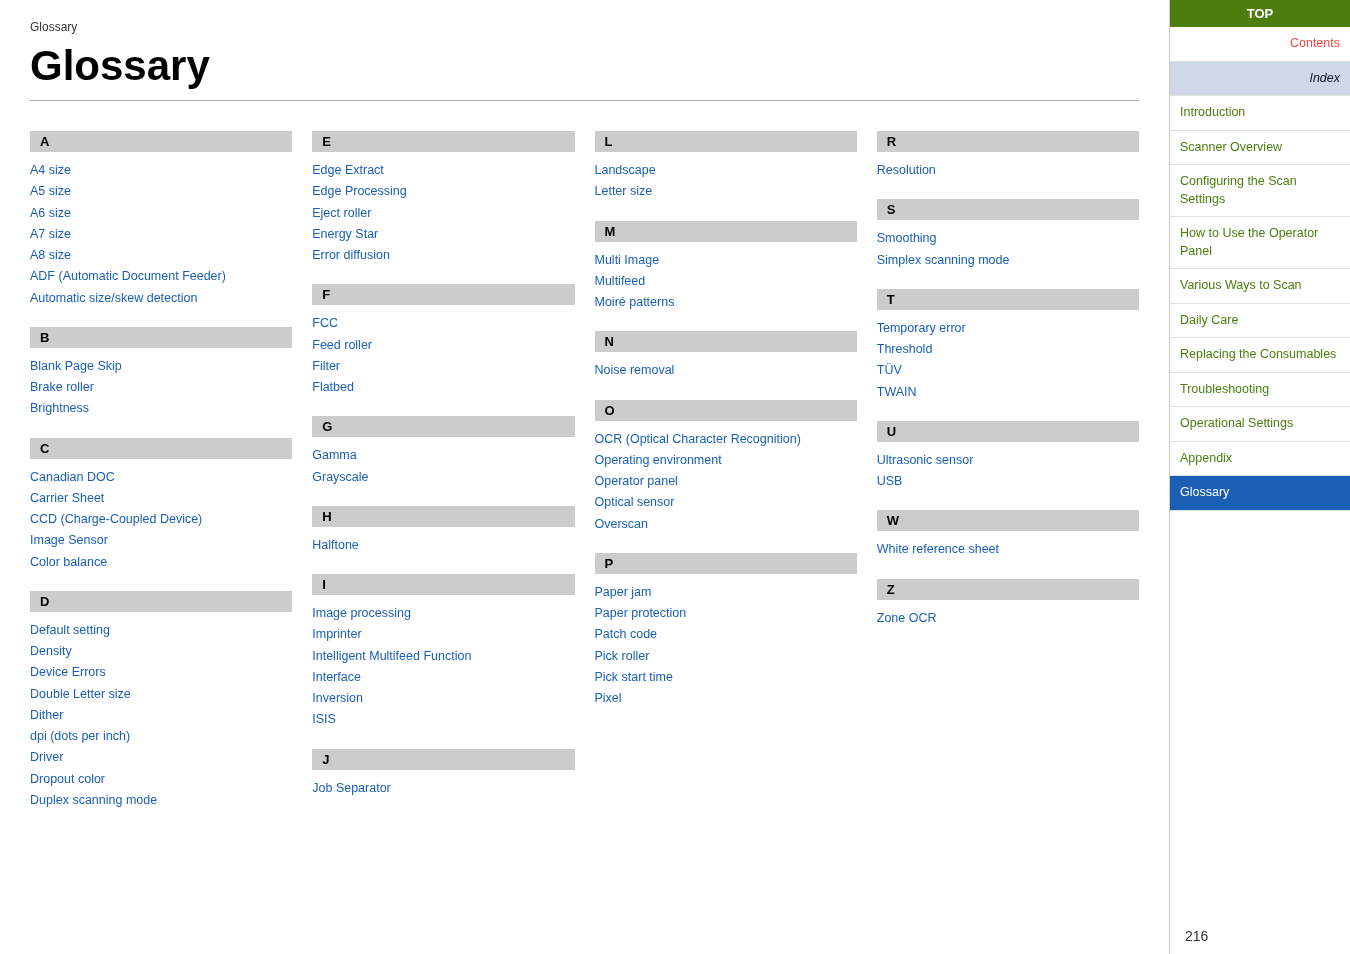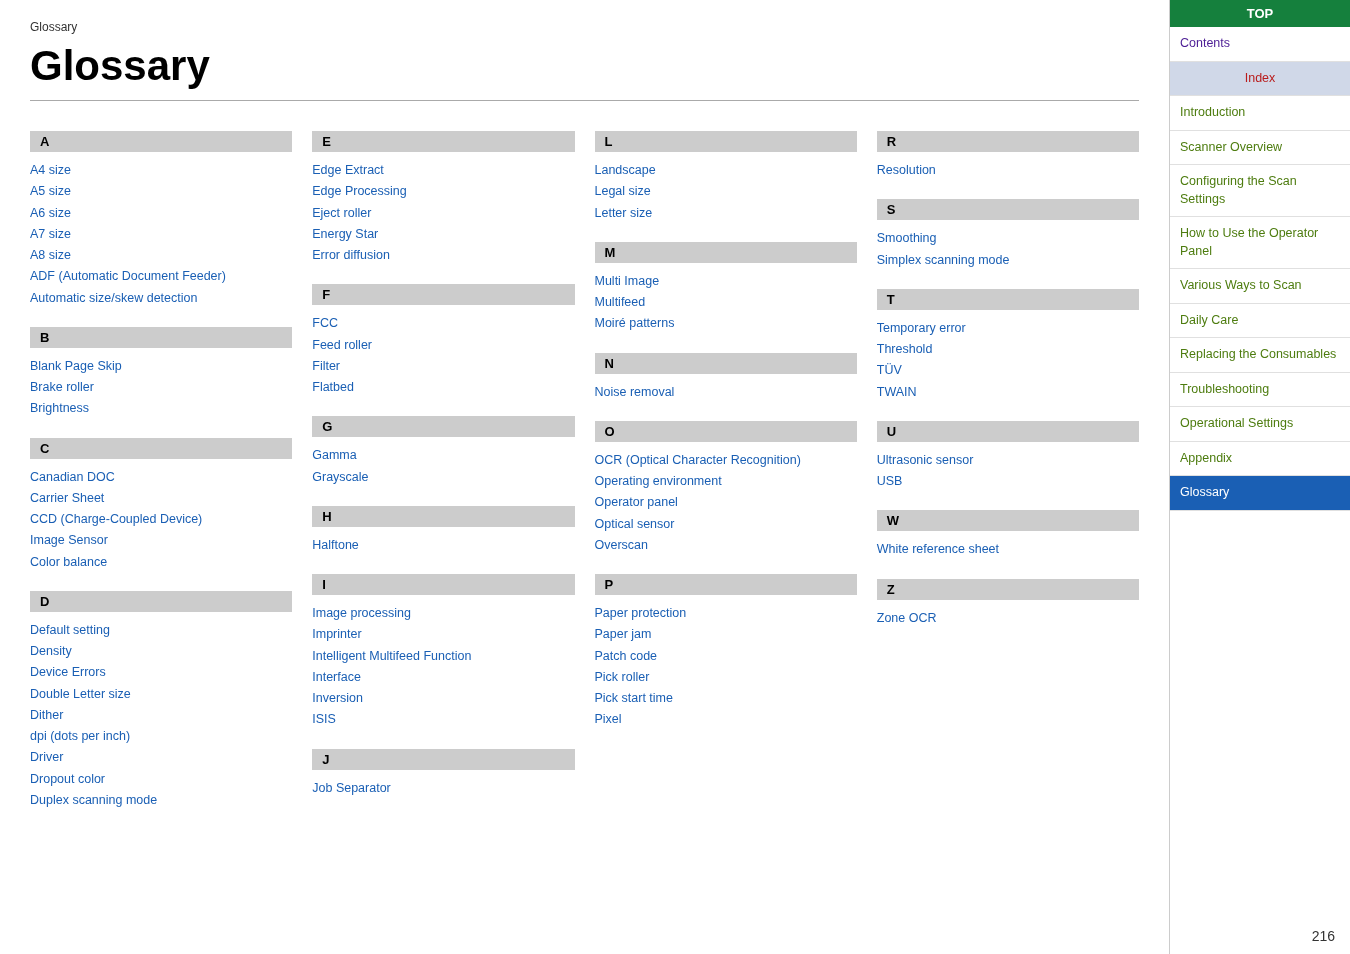--- a/index.html
+++ b/index.html
@@ -68,21 +68,21 @@
     
     .sidebar {
       width: 180px;
       background: #fff;
       display: flex;
       flex-direction: column;
       font-size: 12.5px;
     }
 
     .sidebar-top {
-      background: #15803d;
+      background: #4d7c0f;
       color: #fff;
       text-align: center;
       padding: 6px 16px;
       font-size: 13px;
       font-weight: bold;
       cursor: pointer;
     }
 
     .sidebar-item {
       padding: 8px 10px;
@@ -93,33 +93,34 @@
       line-height: 1.4;
     }
 
     .sidebar-item.active {
       background: #1a5fb4;
       color: #fff;
     }
 
     .sidebar-item.index-item {
       background: #d0d8e8;
-      color: #b91c1c;
-      text-align: center;
+      color: #0f172a;
+      text-align: right;
       font-weight: normal;
+      font-style: italic;
     }
 
     .sidebar-item.contents-item {
       background: #fff;
-      color: #4c1d95;
+      color: #ef4444;
+      text-align: right;
+    }
+
+    .sidebar-page-number {
       text-align: left;
-    }
-
-    .sidebar-page-number {
-      text-align: right;
       padding: 10px 15px;
       font-size: 14px;
       color: #333;
       margin-top: auto;
     }
 
     .col-wrapper {
       display: flex;
       flex-direction: column;
     }
@@ -209,21 +210,20 @@
         <div class="glossary-section">
           <span class="section-letter">J</span>
           <a class="glossary-link" href="#">Job Separator</a>
         </div>
       </div>
 
     <div class="col-wrapper">
         <div class="glossary-section">
           <span class="section-letter">L</span>
           <a class="glossary-link" href="#">Landscape</a>
-          <a class="glossary-link" href="#">Legal size</a>
           <a class="glossary-link" href="#">Letter size</a>
         </div>
         <div class="glossary-section">
           <span class="section-letter">M</span>
           <a class="glossary-link" href="#">Multi Image</a>
           <a class="glossary-link" href="#">Multifeed</a>
           <a class="glossary-link" href="#">Moiré patterns</a>
         </div>
         <div class="glossary-section">
           <span class="section-letter">N</span>
@@ -232,22 +232,22 @@
         <div class="glossary-section">
           <span class="section-letter">O</span>
           <a class="glossary-link" href="#">OCR (Optical Character Recognition)</a>
           <a class="glossary-link" href="#">Operating environment</a>
           <a class="glossary-link" href="#">Operator panel</a>
           <a class="glossary-link" href="#">Optical sensor</a>
           <a class="glossary-link" href="#">Overscan</a>
         </div>
         <div class="glossary-section">
           <span class="section-letter">P</span>
+          <a class="glossary-link" href="#">Paper jam</a>
           <a class="glossary-link" href="#">Paper protection</a>
-          <a class="glossary-link" href="#">Paper jam</a>
           <a class="glossary-link" href="#">Patch code</a>
           <a class="glossary-link" href="#">Pick roller</a>
           <a class="glossary-link" href="#">Pick start time</a>
           <a class="glossary-link" href="#">Pixel</a>
         </div>
       </div>
 
     <div class="col-wrapper">
         <div class="glossary-section">
           <span class="section-letter">R</span>

